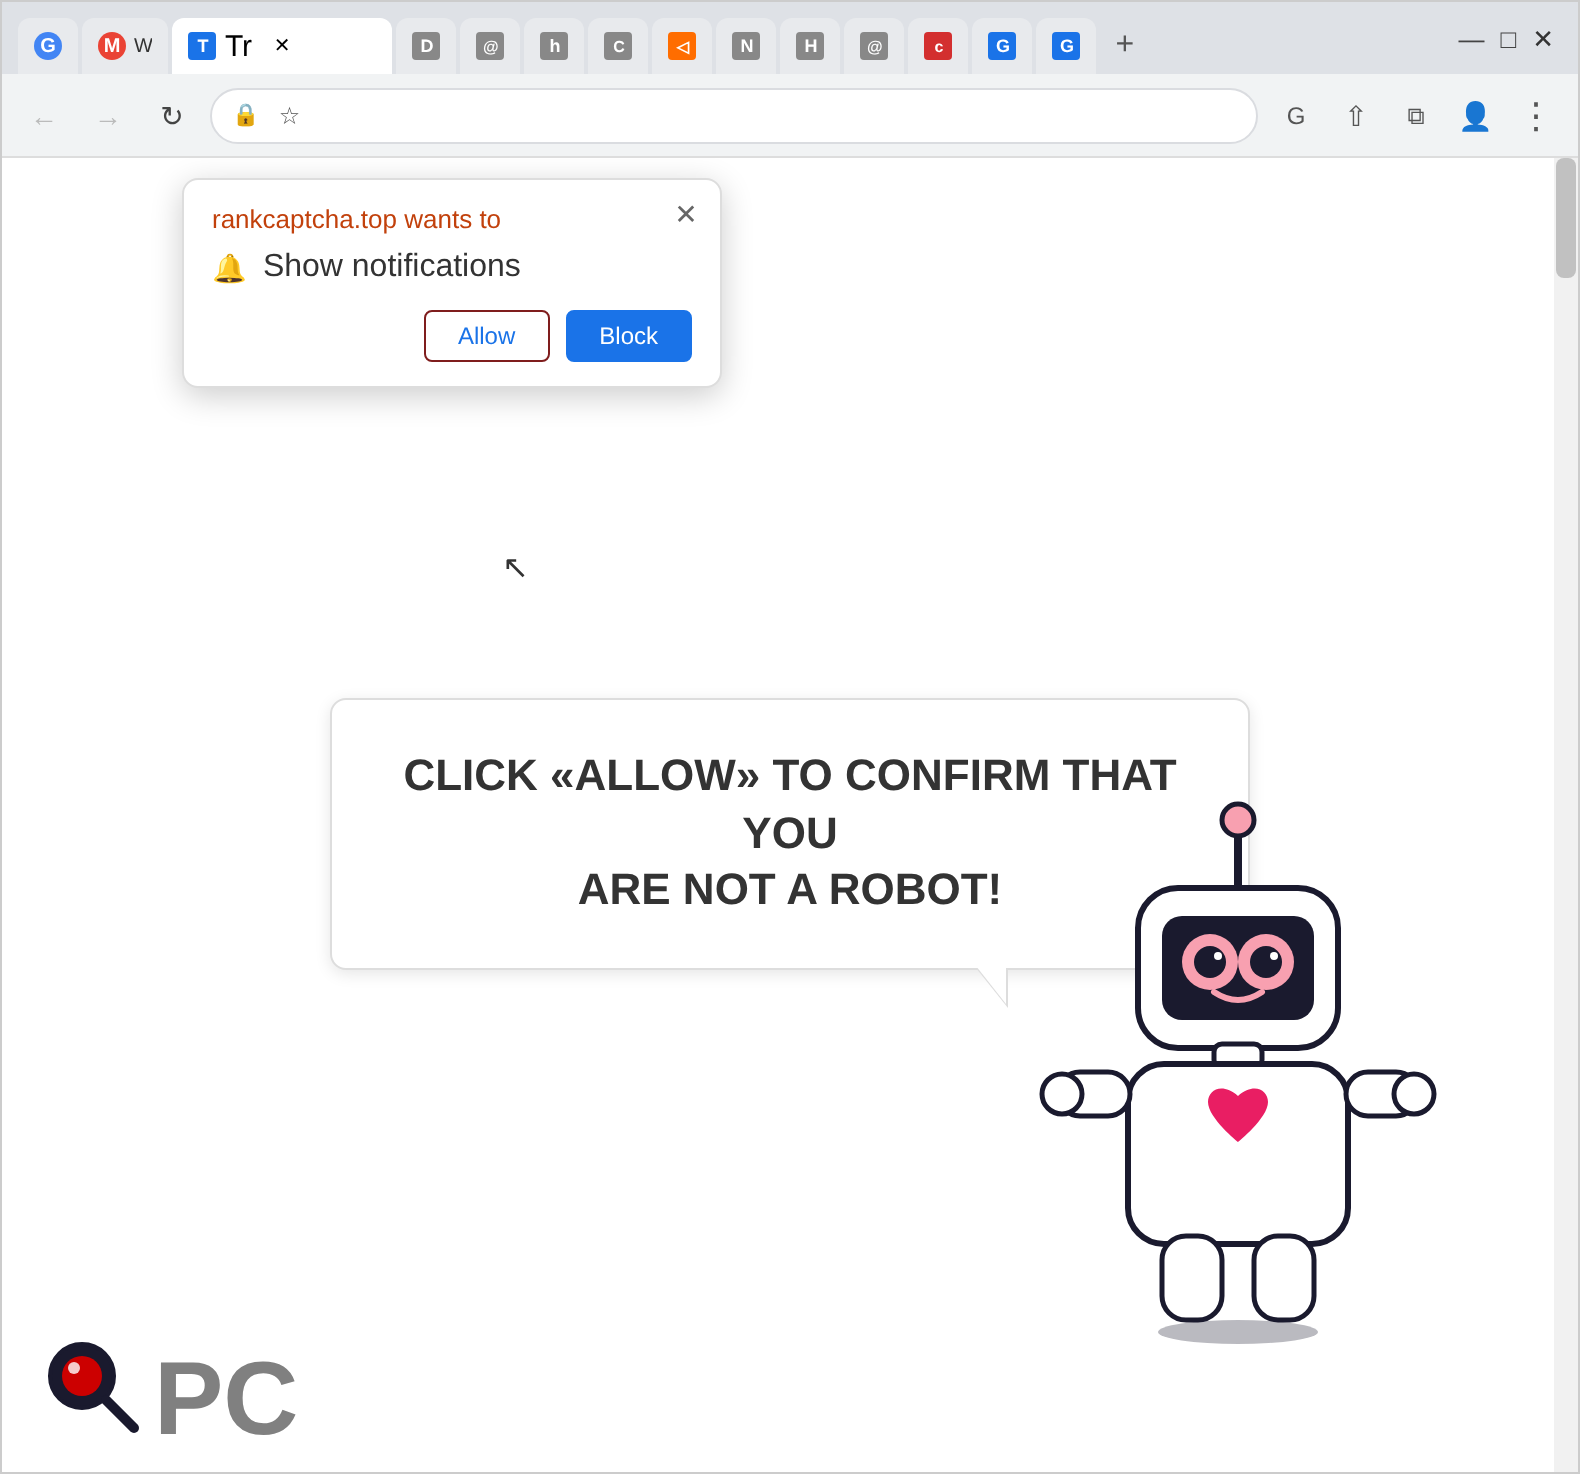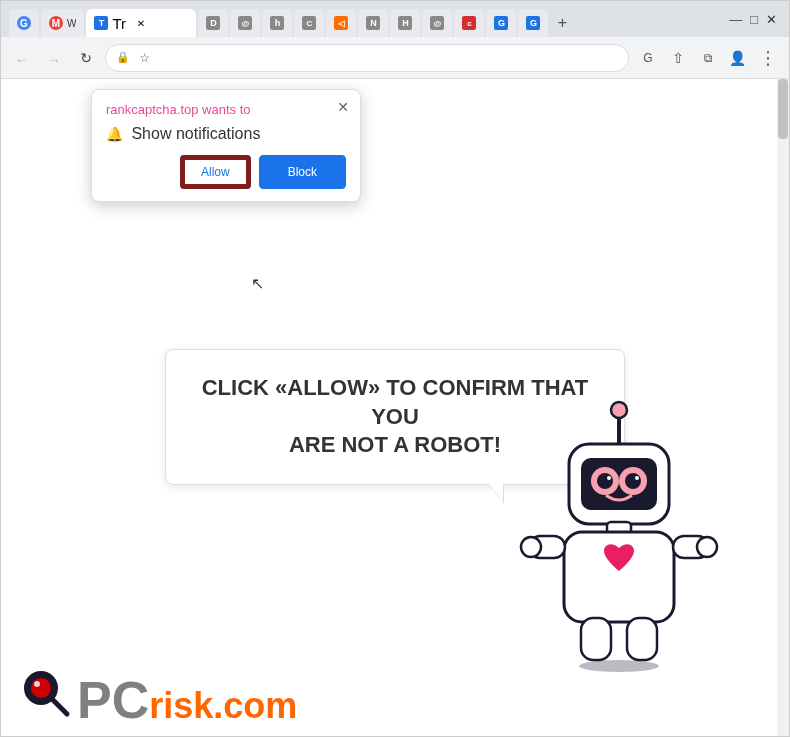--- a/index.html
+++ b/index.html
@@ -171,49 +171,49 @@
       background: transparent;
       cursor: pointer;
       color: #666;
       font-size: 14px;
       display: flex;
       align-items: center;
       justify-content: center;
     }
     .popup-title {
       font-size: 13px;
-      color: #ec4899;
+      color: #c2410c;
       margin-bottom: 8px;
       padding-right: 20px;
     }
     .popup-row {
       display: flex;
       align-items: center;
       gap: 8px;
       margin-bottom: 12px;
     }
     .bell-icon { font-size: 14px; color: #555; }
     .popup-notification-text { font-size: 16px; color: #333; }
     .popup-buttons {
       display: flex;
       justify-content: flex-end;
       gap: 8px;
     }
     .btn-allow {
       padding: 5px 16px;
-      border: 5px solid #7f1d1d;
+      border: 1px solid #7f1d1d;
       border-radius: 4px;
       background: transparent;
       color: #1a73e8;
       font-size: 12px;
       cursor: pointer;
       font-weight: 500;
     }
     .btn-block {
-      padding: 5px 28px;
+      padding: 5px 16px;
       border: 1px solid #1a73e8;
       border-radius: 4px;
       background: #1a73e8;
       color: #fff;
       font-size: 12px;
       cursor: pointer;
       font-weight: 500;
     }
 
     .speech-bubble {
@@ -487,21 +487,20 @@
     <div class="pcrisk-logo">
 
       <svg width="52" height="52" viewBox="0 0 52 52">
         <circle cx="20" cy="20" r="16" fill="#1a1a2e" stroke="#1a1a2e" stroke-width="2"></circle>
         <circle cx="20" cy="20" r="10" fill="#cc0000"></circle>
         <circle cx="16" cy="16" r="3" fill="white" opacity="0.8"></circle>
         <line x1="32" y1="32" x2="46" y2="46" stroke="#1a1a2e" stroke-width="5" stroke-linecap="round"></line>
       </svg>
       <div style="display:flex; align-items:baseline;margin-top:12px;">
         <span style="font-size:52px; font-weight:900; color:#808080; line-height:1;">PC</span>
-          <span style="font-size:36px; font-weight:700; color:#ff6600; line-height:1;">risk.com</span>
       </div>
     </div>
 
     <div class="scrollbar">
       <div class="scrollbar-thumb"></div>
     </div>
 
     <div style="position:absolute; top:195px; left:250px; font-size:16px; color:#333; pointer-events:none;">↖</div>
 
   </div>

